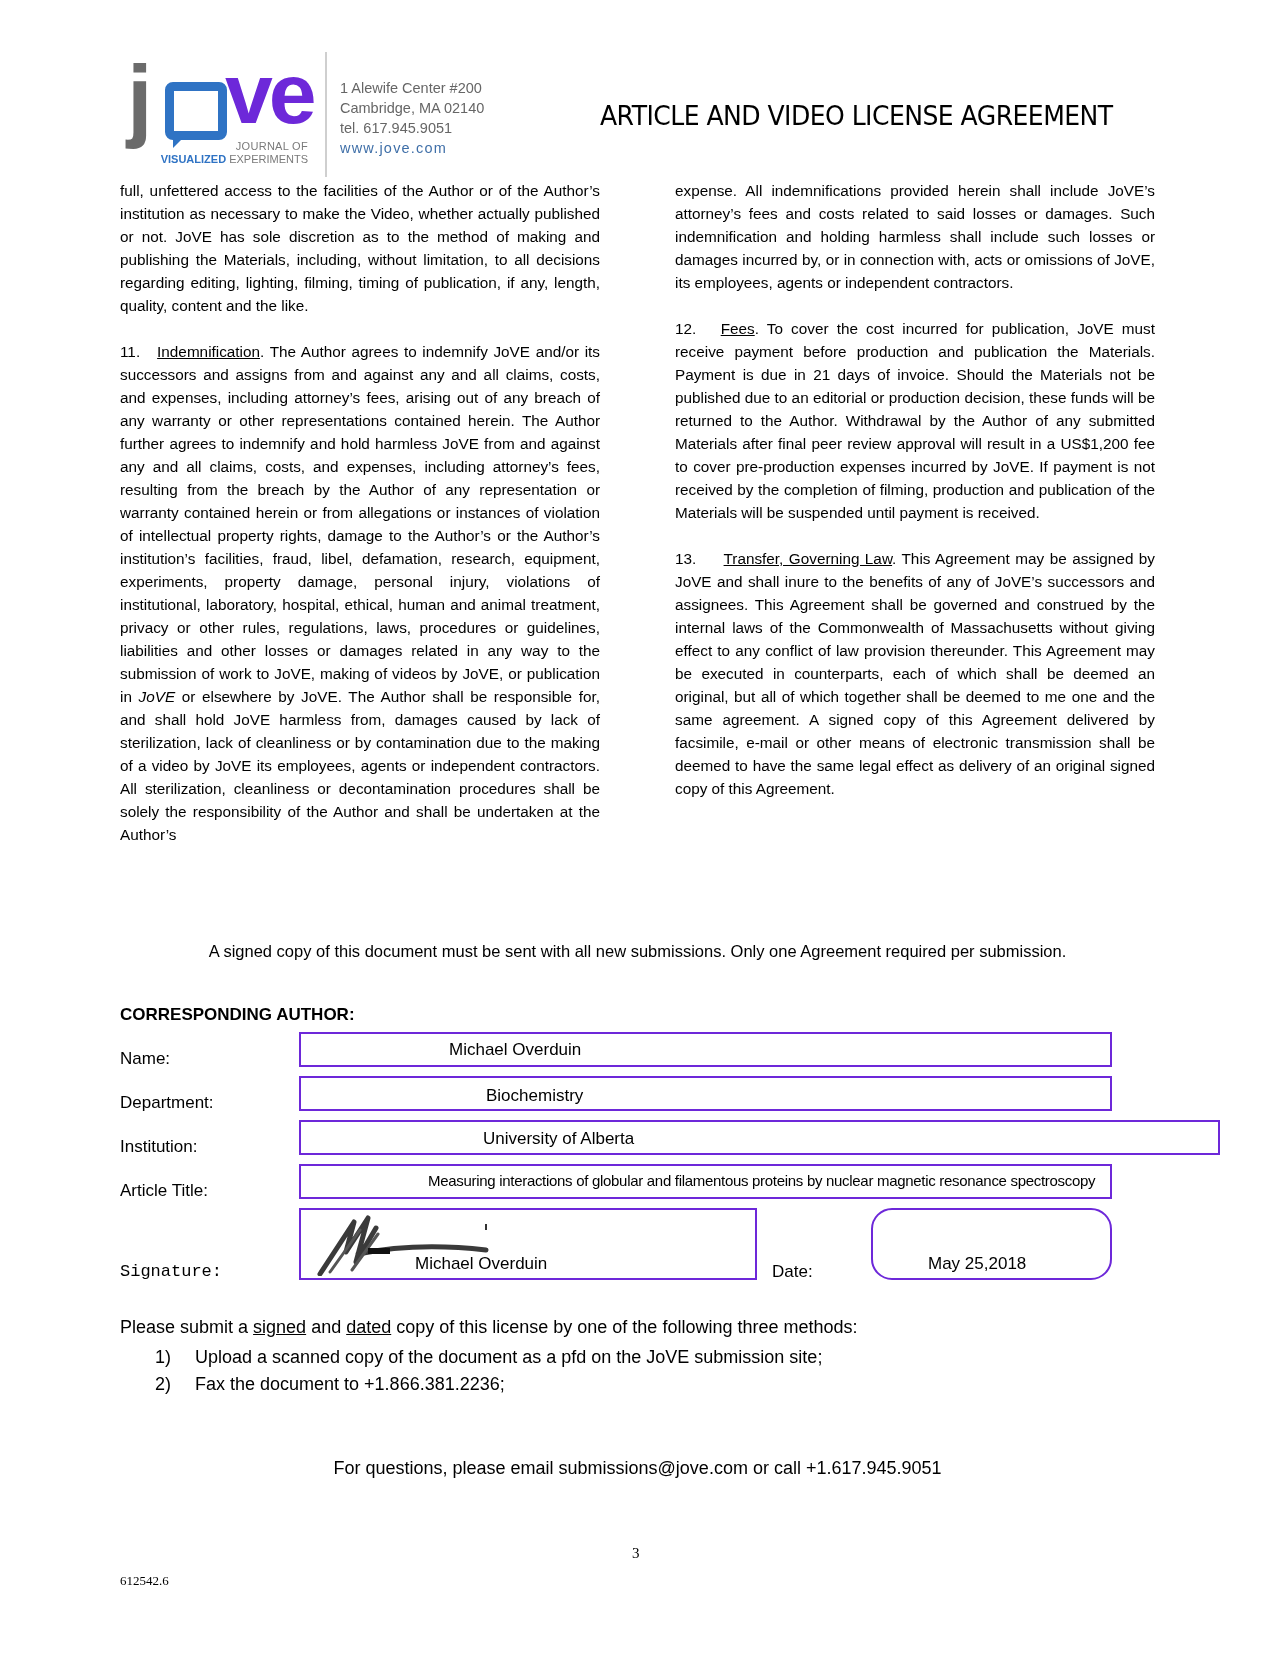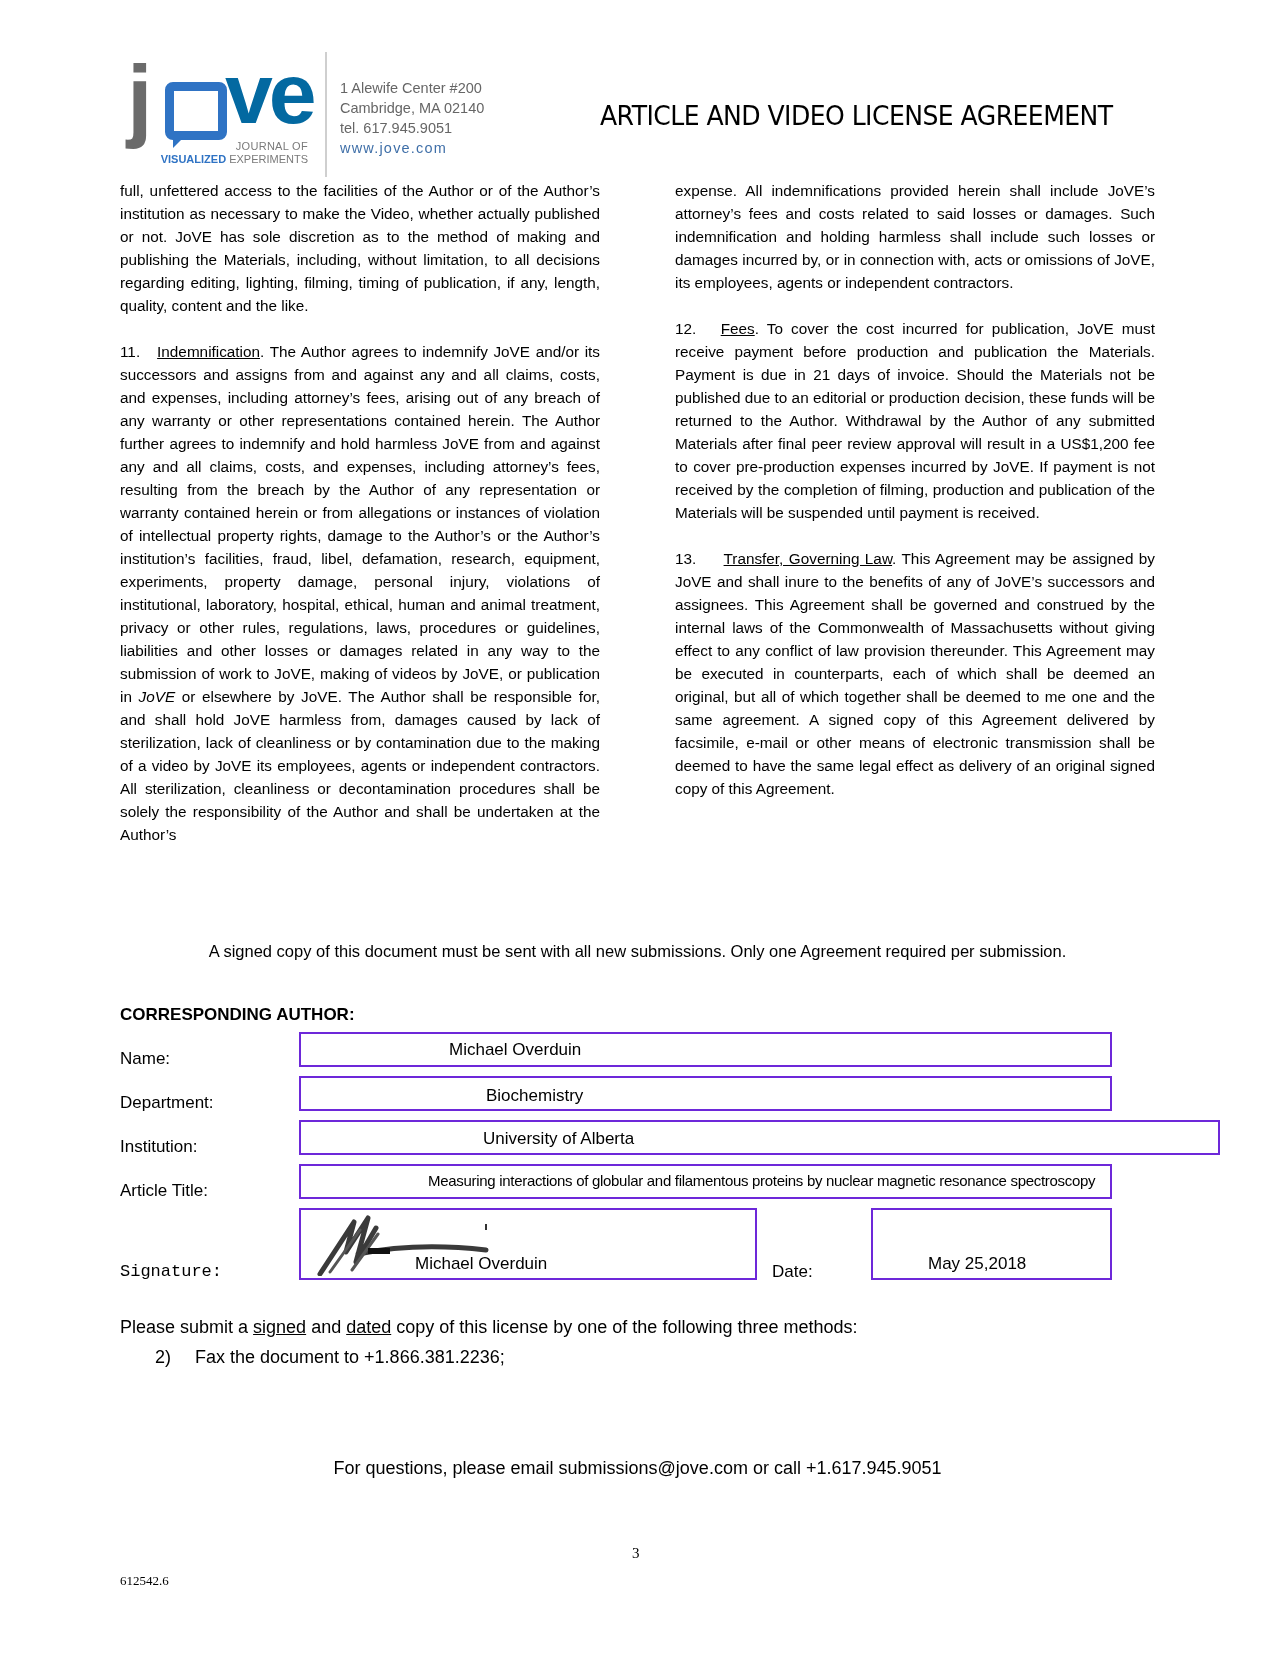--- a/index.html
+++ b/index.html
@@ -5,21 +5,21 @@
   html, body { margin:0; padding:0; background:#ffffff; }
   body { width:1275px; height:1662px; position:relative; overflow:hidden; color:#000;
          font-family:"Liberation Sans", "DejaVu Sans", sans-serif; }
   .abs { position:absolute; }
 
   
   .logo { left:125px; top:52px; width:185px; height:115px; }
   .logo-j { position:absolute; left:2px; top:0; font:bold 92px "Liberation Sans", sans-serif; color:#6b6b6b; letter-spacing:-4px; line-height:1; }
   .logo-o { position:absolute; left:40px; top:30px; width:44px; height:40px; border:9px solid #2f73c4; border-radius:8px; }
   .logo-tail { position:absolute; left:48px; top:86px; width:0; height:0; border-left:10px solid #2f73c4; border-bottom:10px solid transparent; }
-  .logo-ve { position:absolute; left:100px; top:-2px; font:bold 86px "Liberation Sans", sans-serif; color:#0369a1; letter-spacing:-4px; line-height:1; }
+  .logo-ve { position:absolute; left:100px; top:-2px; font:bold 86px "Liberation Sans", sans-serif; color:#6d28d9; letter-spacing:-4px; line-height:1; }
   .logo-sub1 { position:absolute; right:2px; top:88px; font:11px "Liberation Sans", sans-serif; color:#7a7a7a; letter-spacing:0.3px; }
   .logo-sub2 { position:absolute; right:2px; top:101px; font:11px "Liberation Sans", sans-serif; color:#7a7a7a; white-space:nowrap; }
   .logo-sub2 b { color:#2f73c4; }
   .divider { left:325px; top:52px; width:2px; height:125px; background:#cfcfcf; }
   .address { left:340px; top:78px; font:14.5px/20px "Liberation Sans", sans-serif; color:#666; }
   .address .web { color:#3f6fa8; letter-spacing:1.2px; }
   .doc-title { left:600px; top:100px; font:27px "DejaVu Sans", sans-serif; letter-spacing:-0.6px; transform:scaleX(0.93); transform-origin:left; white-space:nowrap; }
 
   
   .col { font:15.3px/23px "Liberation Sans", sans-serif; text-align:justify; }
@@ -105,24 +105,25 @@
   <svg style="position:absolute; left:15px; top:4px;" width="240" height="62">
     <path d="M4 60 L38 8 L30 38 L52 4 L40 48 L60 14 M42 40 Q100 28 170 36" fill="none" stroke="#3a3a3a" stroke-width="5" stroke-linecap="round" stroke-linejoin="round"></path>
     <path d="M14 58 L44 16 M36 56 L62 20" fill="none" stroke="#555" stroke-width="3" stroke-linecap="round"></path>
     <rect x="52" y="34" width="22" height="6" fill="#111"></rect>
     <line x1="170" y1="10" x2="170" y2="16" stroke="#333" stroke-width="2"></line>
   </svg>
   <span class="val" style="left:114px; top:44px;">Michael Overduin</span>
 </div>
 
 <div class="abs lbl" style="left:772px; top:1262px;">Date:</div>
-<div class="abs box" style="left:871px; top:1208px; width:241px; height:72px;">
+<div class="abs box" style="left:871px; top:1208px; width:241px; height:72px;border-radius:21px;">
   <span class="val" style="left:55px; top:44px;">May 25,2018</span>
 </div>
 
 <div class="abs instr"><span>Please submit a </span><span class="u">signed</span><span> and </span><span class="u">dated</span><span> copy of this license by one of the following three methods:</span></div>
 <ul class="abs instr-list">
+  <li><span class="n">1)</span><span>Upload a scanned copy of the document as a pfd on the JoVE submission site;</span></li>
   <li><span class="n">2)</span><span>Fax the document to +1.866.381.2236;</span></li>
 </ul>
 
 <div class="abs contact">For questions, please email submissions@jove.com or call +1.617.945.9051</div>
 <div class="abs pageno">3</div>
 <div class="abs docid">612542.6</div>
 
 </body></html>

